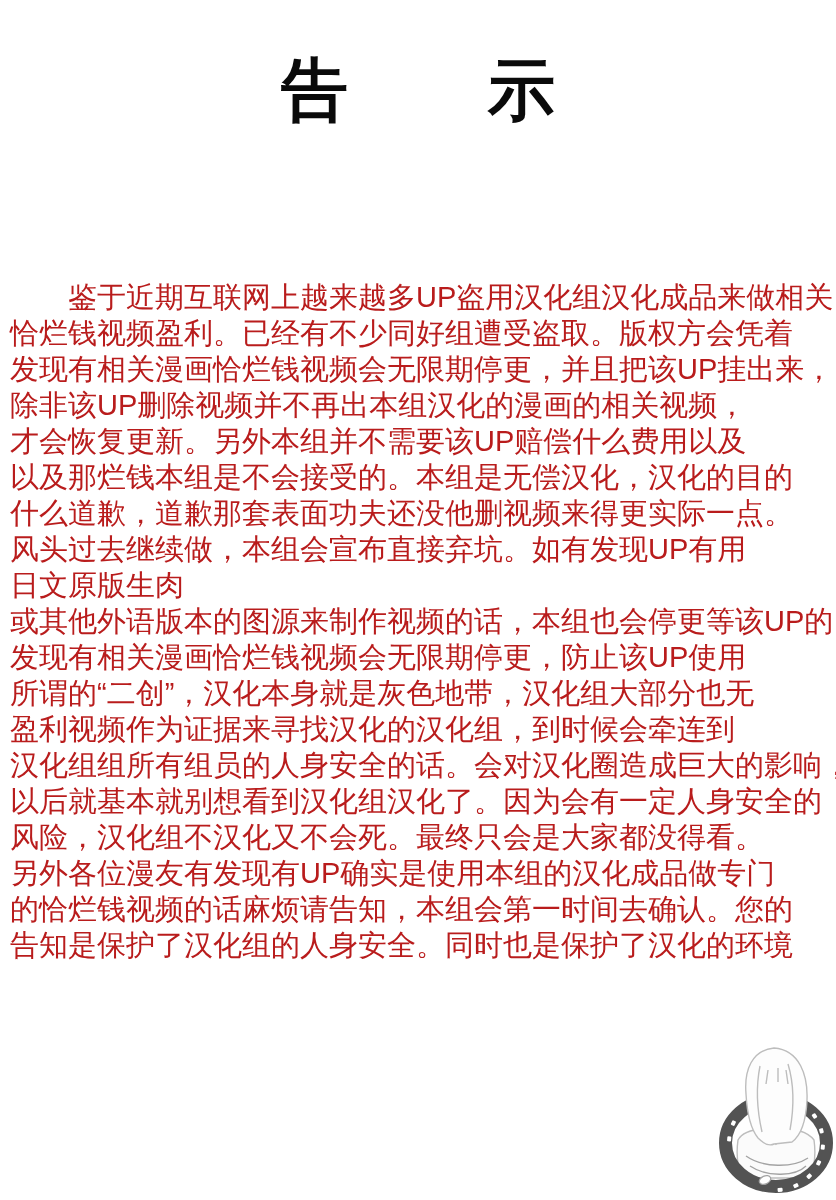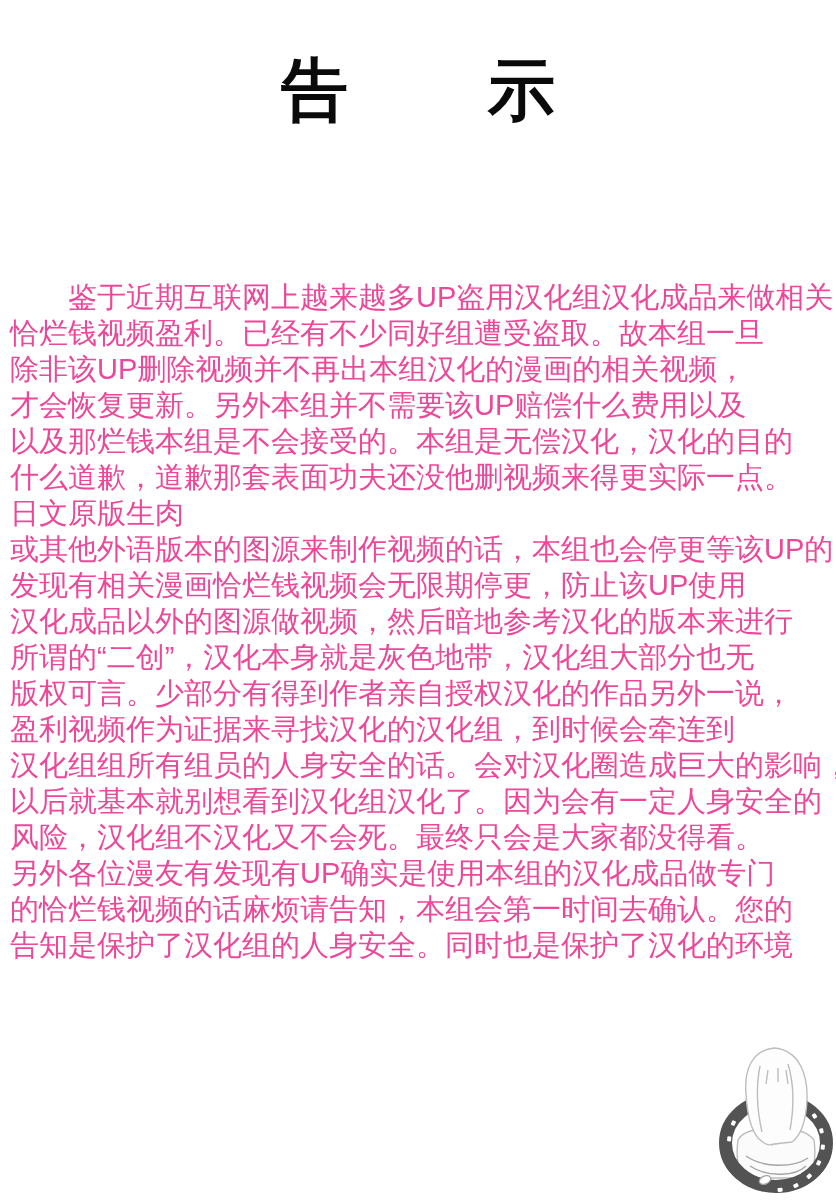--- a/index.html
+++ b/index.html
@@ -20,21 +20,21 @@
     letter-spacing:0;
   }
   .notice-body{
     position:absolute;
     top:279px;left:10px;right:0;
   }
   .line{
     height:36px;line-height:36px;
     font-size:29px;font-weight:500;
     white-space:nowrap;
-    color:#ec4899;
+    color:#b91c1c;
   }
   .stamp{
     position:absolute;
     left:708px;top:1036px;
     width:132px;height:164px;
     z-index:0;
   }
   .notice-body{z-index:1;}
 </style>
 </head>
@@ -42,31 +42,31 @@
 
 <div class="page">
 
   <div class="title">
     <span>告</span>
     <span>示</span>
   </div>
 
   <div class="notice-body">
       <div class="line">　　鉴于近期互联网上越来越多UP盗用汉化组汉化成品来做相关</div>
-      <div class="line">恰烂钱视频盈利。已经有不少同好组遭受盗取。故本组一旦</div>
+      <div class="line">恰烂钱视频盈利。已经有不少同好组遭受盗取。版权方会凭着</div>
+      <div class="line">发现有相关漫画恰烂钱视频会无限期停更，并且把该UP挂出来，</div>
       <div class="line">除非该UP删除视频并不再出本组汉化的漫画的相关视频，</div>
       <div class="line">才会恢复更新。另外本组并不需要该UP赔偿什么费用以及</div>
       <div class="line">以及那烂钱本组是不会接受的。本组是无偿汉化，汉化的目的</div>
       <div class="line">什么道歉，道歉那套表面功夫还没他删视频来得更实际一点。</div>
+      <div class="line">风头过去继续做，本组会宣布直接弃坑。如有发现UP有用</div>
       <div class="line">日文原版生肉</div>
       <div class="line">或其他外语版本的图源来制作视频的话，本组也会停更等该UP的</div>
       <div class="line">发现有相关漫画恰烂钱视频会无限期停更，防止该UP使用</div>
-      <div class="line">汉化成品以外的图源做视频，然后暗地参考汉化的版本来进行</div>
       <div class="line">所谓的“二创”，汉化本身就是灰色地带，汉化组大部分也无</div>
-      <div class="line">版权可言。少部分有得到作者亲自授权汉化的作品另外一说，</div>
       <div class="line">盈利视频作为证据来寻找汉化的汉化组，到时候会牵连到</div>
       <div class="line">汉化组组所有组员的人身安全的话。会对汉化圈造成巨大的影响，</div>
       <div class="line">以后就基本就别想看到汉化组汉化了。因为会有一定人身安全的</div>
       <div class="line">风险，汉化组不汉化又不会死。最终只会是大家都没得看。</div>
       <div class="line">另外各位漫友有发现有UP确实是使用本组的汉化成品做专门</div>
       <div class="line">的恰烂钱视频的话麻烦请告知，本组会第一时间去确认。您的</div>
       <div class="line">告知是保护了汉化组的人身安全。同时也是保护了汉化的环境</div>
     </div>
 
   <svg class="stamp" viewBox="0 0 132 164" xmlns="http://www.w3.org/2000/svg">

